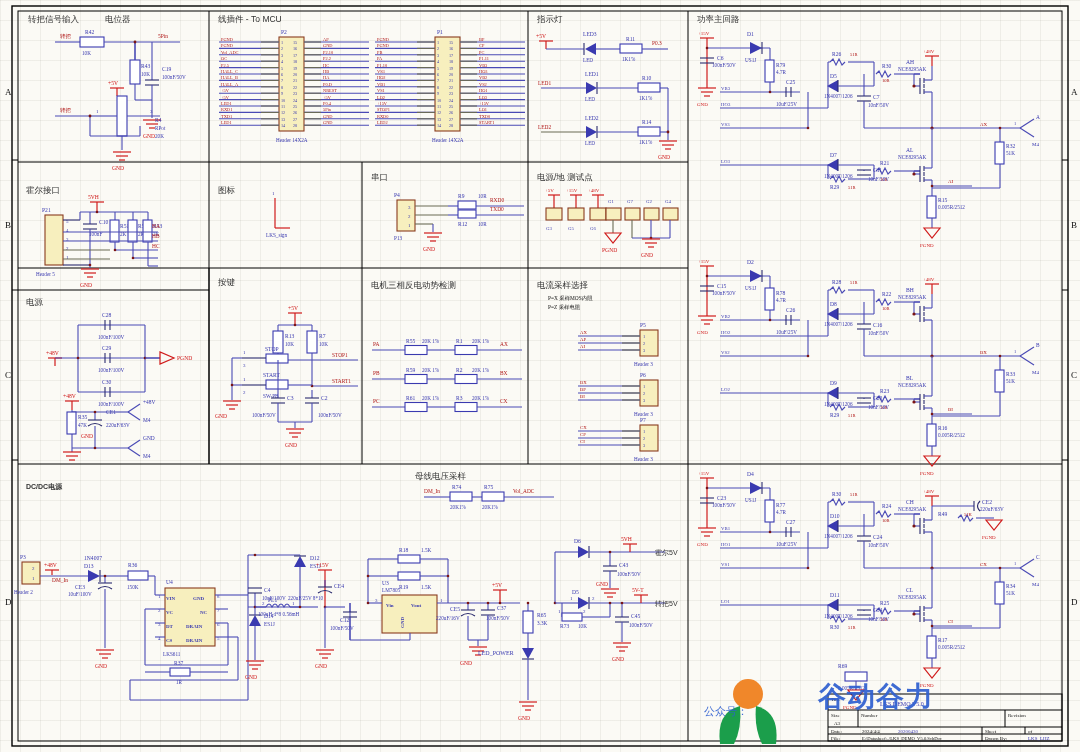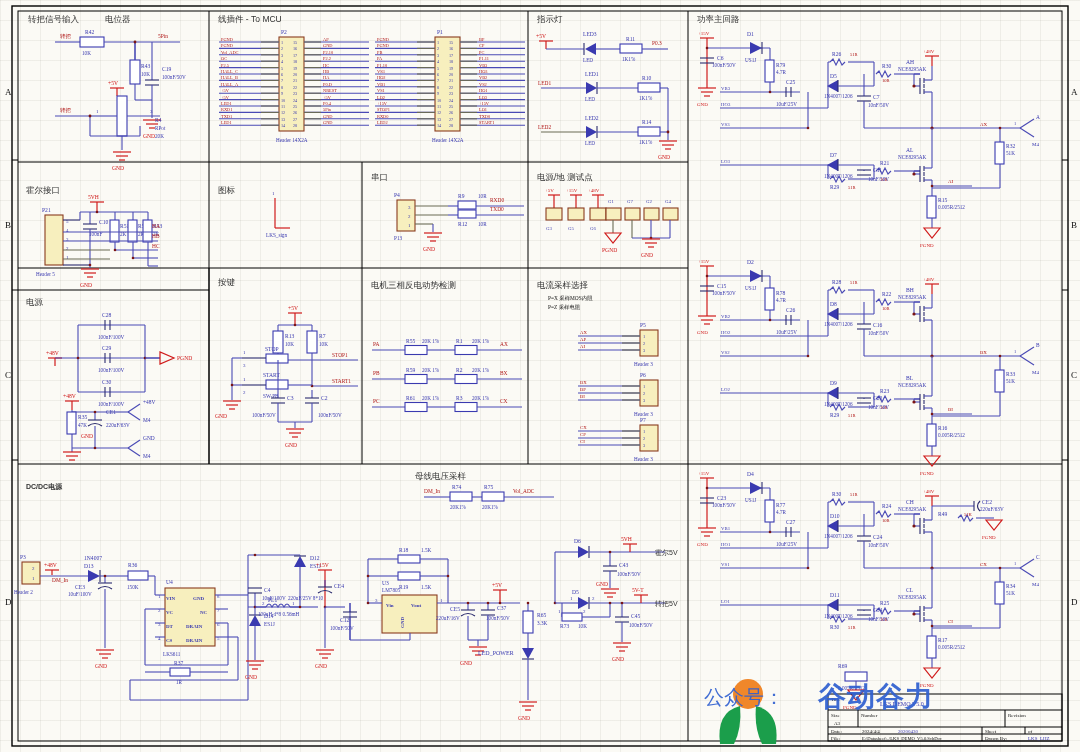--- a/index.html
+++ b/index.html
@@ -52,22 +52,22 @@
 
   
   #wm { position:absolute; left:700px; top:676px; width:380px; height:76px; pointer-events:none; }
   #wm .wm-txt {
     position:absolute; left:118px; top:2px;
     font-size:28px; color:#2f5fd0; opacity:.92;
     font-family:"Liberation Sans", sans-serif; font-weight:700;
     letter-spacing:1px; white-space:nowrap;
   }
   #wm .wm-small {
-    position:absolute; left:4px; top:8px;
-    font-size:20px; color:#2f5fd0; opacity:.9;
+    position:absolute; left:4px; top:28px;
+    font-size:11px; color:#2f5fd0; opacity:.9;
     font-family:"Liberation Sans", sans-serif; white-space:nowrap;
   }
 </style>
 </head>
 <body>
 
 <div id="sheet">
   <div id="grid"></div>
 
   <svg class="layer">

